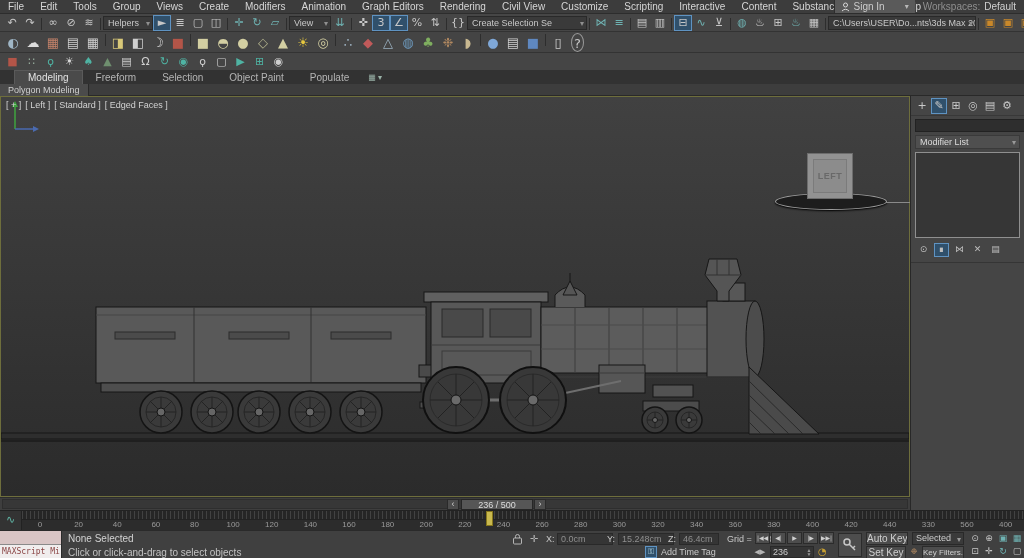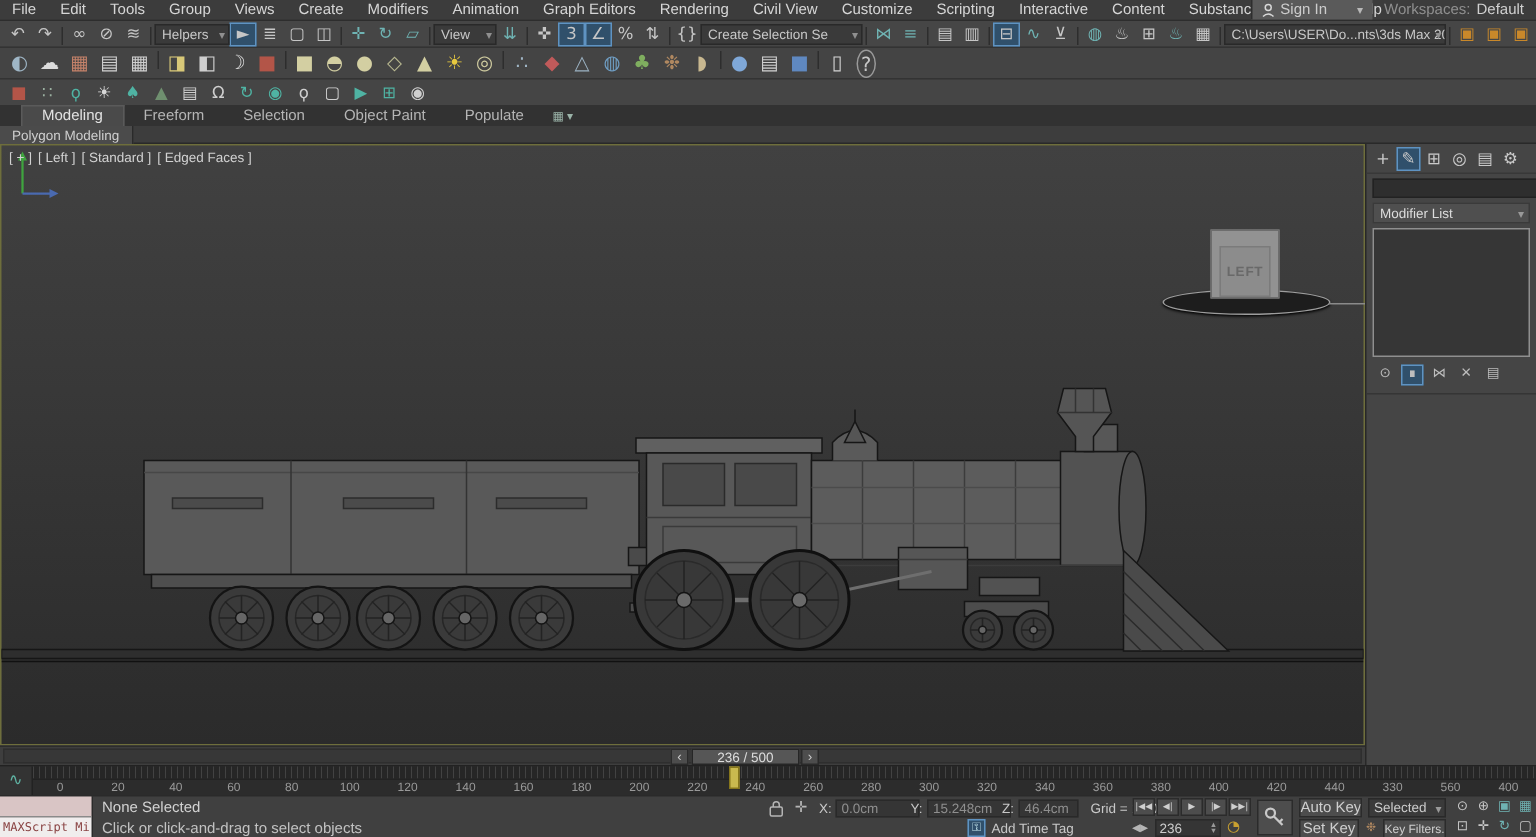--- a/index.html
+++ b/index.html
@@ -37,21 +37,21 @@
   .rtab.cfg{padding:1px 6px;font-size:8px;color:#9ab3a8}
   #polybar{height:12px;background:#3d3d3d;border-bottom:1px solid #292929;display:flex}
   .ptab{background:#4b4b4b;padding:0 8px;font-size:9px;height:12px;line-height:12px;color:#cfcfcf;border-right:1px solid #2a2a2a;white-space:nowrap}
 
   
   #main{display:flex;height:414px}
   #vpcol{width:910px}
   #viewport{position:relative;width:910px;height:401px;background:linear-gradient(#414141,#2b2b2b);border:1px solid #6e6e3c}
   #viewport svg{position:absolute;left:0;top:0}
   #vplabel{position:absolute;left:5px;top:3px;font-size:9px;color:#d2d2d2;display:flex;gap:4px;z-index:3}
-  #viewcube{position:absolute;left:806px;top:56px;width:46px;height:46px;background:#929292;border:1px solid #6d6d6d;z-index:2;display:flex;align-items:flex-end;justify-content:center}
+  #viewcube{position:absolute;left:806px;top:56px;width:46px;height:46px;background:#929292;border:1px solid #6d6d6d;z-index:2;display:flex;align-items:center;justify-content:center}
   #viewcube .inner{width:34px;height:34px;border:1px solid #7b7b7b;background:#8c8c8c;display:flex;align-items:center;justify-content:center;font-weight:bold;font-size:9px;letter-spacing:.5px;color:#696969}
   #vcring{position:absolute;left:774px;top:96px;width:112px;height:17px;border-radius:50%;background:#1d1d1d;border:1px solid #9d9d9d;box-shadow:0 1px 2px #000;z-index:1}
   #vcring::after{content:"";position:absolute;right:-24px;top:8px;width:24px;height:1px;background:#8a8a8a}
   #axisgizmo{position:absolute;left:6px;bottom:4px;z-index:2}
 
   
   #cmdpanel{width:114px;height:414px;background:#454545;border-left:1px solid #282828;font-size:9px}
   #cp-tabs{display:flex;align-items:center;height:20px;padding:0 3px;gap:1px;border-bottom:1px solid #383838}
   .cptab{width:16px;height:16px;line-height:15px;text-align:center;font-family:"DejaVu Sans",sans-serif;font-size:11px;color:#c9c9c9}
   .cptab.active{background:#30506b;outline:1px solid #5f93c2;outline-offset:-1px}
@@ -163,21 +163,21 @@
     <span class="tbi dropdown" data-name="reference-coordinate-dropdown" style="width: 42px;">View</span>
     <span class="tbi" data-name="use-pivot-point-center-icon" style="color: rgb(111, 179, 179);">⇊</span>
     <span class="tbi sep" data-name="toolbar-icon"></span>
     <span class="tbi" data-name="select-and-manipulate-icon">✜</span>
     <span class="tbi active" data-name="snaps-toggle-icon">3</span>
     <span class="tbi active" data-name="angle-snap-icon">∠</span>
     <span class="tbi" data-name="percent-snap-icon">%</span>
     <span class="tbi" data-name="spinner-snap-icon">⇅</span>
     <span class="tbi sep" data-name="toolbar-icon"></span>
     <span class="tbi" data-name="edit-named-selection-sets-icon">{}</span>
-    <span class="tbi dropdown" data-name="named-selection-sets-dropdown" style="width: 108px;">Create Selection Se</span>
+    <span class="tbi dropdown" data-name="named-selection-sets-dropdown" style="width: 120px;">Create Selection Se</span>
     <span class="tbi sep" data-name="toolbar-icon"></span>
     <span class="tbi" data-name="mirror-icon" style="color: rgb(111, 179, 179);">⋈</span>
     <span class="tbi" data-name="align-icon" style="color: rgb(111, 179, 179);">≡</span>
     <span class="tbi sep" data-name="toolbar-icon"></span>
     <span class="tbi" data-name="toggle-scene-explorer-icon">▤</span>
     <span class="tbi" data-name="toggle-layer-explorer-icon">▥</span>
     <span class="tbi sep" data-name="toolbar-icon"></span>
     <span class="tbi active" data-name="toggle-ribbon-icon">⊟</span>
     <span class="tbi" data-name="curve-editor-icon" style="color: rgb(111, 179, 179);">∿</span>
     <span class="tbi" data-name="schematic-view-icon">⊻</span>

